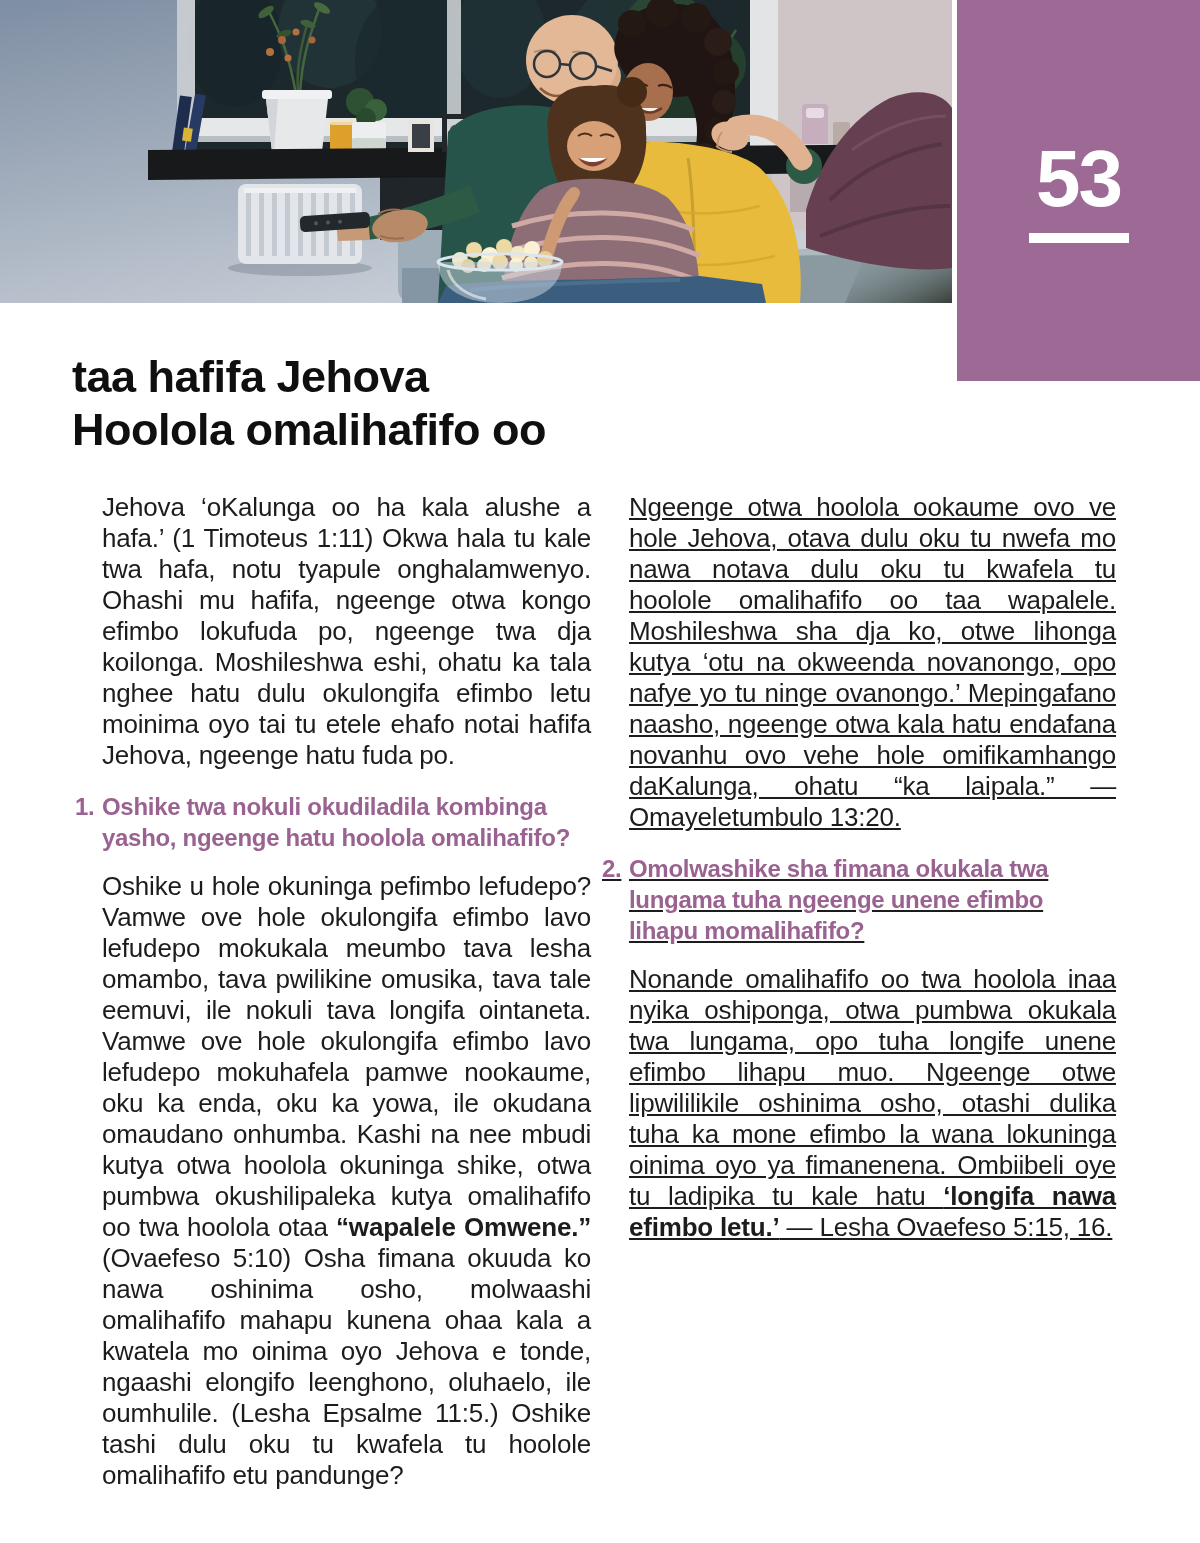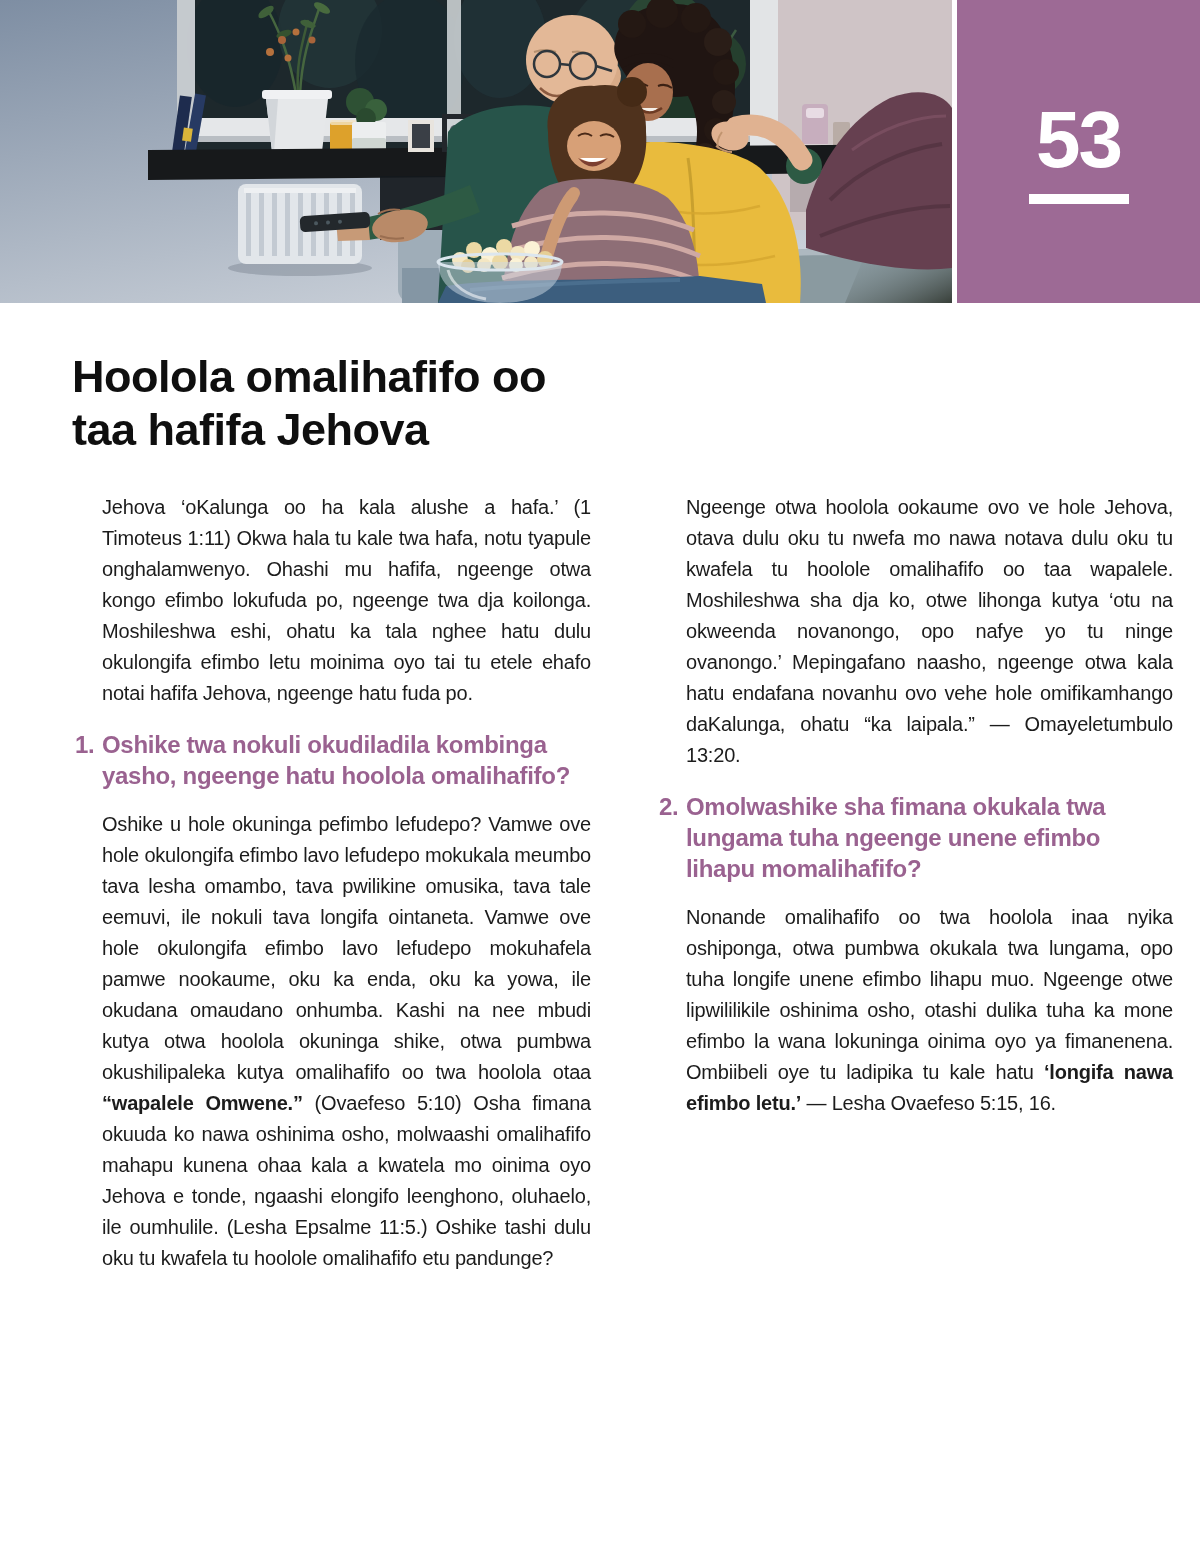--- a/index.html
+++ b/index.html
@@ -4,35 +4,35 @@
 <style>
   html,body{margin:0;padding:0;background:#ffffff;}
   .page{position:relative;width:1200px;height:1543px;background:#ffffff;overflow:hidden;
         font-family:"Liberation Sans","DejaVu Sans",sans-serif;color:#1c1c1c;}
 
   
   .hero{position:absolute;left:0;top:0;width:952px;height:303px;overflow:hidden;}
   .hero svg{display:block;}
 
   
-  .lesson-box{position:absolute;left:957px;top:0;width:243px;height:303px;background:#9d6a95;
+  .lesson-box{position:absolute;left:957px;top:0;width:243px;height:381px;background:#9d6a95;
               display:flex;flex-direction:column;align-items:center;justify-content:center;}
   .lesson-num{color:#ffffff;font-size:80px;font-weight:700;line-height:1;letter-spacing:-2px;}
   .lesson-bar{width:100px;height:10px;background:#ffffff;margin-top:14px;}
 
   
   .title{position:absolute;left:72px;top:350px;margin:0;font-size:45px;font-weight:700;
          letter-spacing:-0.5px;line-height:53px;color:#0f0f0f;}
   .title .tl{display:block;}
 
   
   .col{position:absolute;top:492px;width:516px;}
   .col-left{left:75px;}
-  .col-right{left:659px;width:514px;}
-  .para{margin:0 0 20px 27px;font-size:20px;line-height:31px;letter-spacing:-0.2px;
+  .col-right{left:602px;width:514px;text-decoration:underline;}
+  .para{margin:0 0 20px 27px;font-size:26px;line-height:31px;letter-spacing:-0.2px;
         text-align:justify;color:#1c1c1c;}
   .para .b{font-weight:700;}
   .question{display:flex;margin:8px 0 18px 0;color:#9a6290;font-weight:700;
             font-size:24px;line-height:31px;letter-spacing:-0.3px;}
   .qnum{flex:none;width:27px;}
   .qtext{flex:1;}
 </style>
 </head>
 <body>
 
@@ -249,22 +249,22 @@
       </g>
     </svg>
   </div>
 
   <div class="lesson-box">
     <div class="lesson-num">53</div>
     <div class="lesson-bar"></div>
   </div>
 
   <h1 class="title">
+    <span class="tl">taa hafifa Jehova</span>
     <span class="tl">Hoolola omalihafifo oo</span>
-    <span class="tl">taa hafifa Jehova</span>
   </h1>
 
   <div class="col col-left">
     <p class="para"><span>Jehova ‘oKalunga oo ha kala alushe a hafa.’ (1 Timoteus 1:11) Okwa hala tu kale twa hafa, notu tyapule onghalamwenyo. Ohashi mu hafifa, ngeenge otwa kongo efimbo lokufuda po, ngeenge twa dja koilonga. Moshileshwa eshi, ohatu ka tala nghee hatu dulu okulongifa efimbo letu moinima oyo tai tu etele ehafo notai hafifa Jehova, ngeenge hatu fuda po.</span></p>
     <div class="question">
       <span class="qnum">1.</span>
       <span class="qtext">Oshike twa nokuli okudiladila kombinga yasho, ngeenge hatu hoolola omalihafifo?</span>
     </div>
     <p class="para"><span>Oshike u hole okuninga pefimbo lefudepo? Vamwe ove hole okulongifa efimbo lavo lefudepo mokukala meumbo tava lesha omambo, tava pwilikine omusika, tava tale eemuvi, ile nokuli tava longifa ointaneta. Vamwe ove hole okulongifa efimbo lavo lefudepo mokuhafela pamwe nookaume, oku ka enda, oku ka yowa, ile okudana omaudano onhumba. Kashi na nee mbudi kutya otwa hoolola okuninga shike, otwa pumbwa okushilipaleka kutya omalihafifo oo twa hoolola otaa </span><span class="b">“wapalele Omwene.”</span><span> (Ovaefeso 5:10) Osha fimana okuuda ko nawa oshinima osho, molwaashi omalihafifo mahapu kunena ohaa kala a kwatela mo oinima oyo Jehova e tonde, ngaashi elongifo leenghono, oluhaelo, ile oumhulile. (Lesha Epsalme 11:5.) Oshike tashi dulu oku tu kwafela tu hoolole omalihafifo etu pandunge?</span></p>
   </div>

